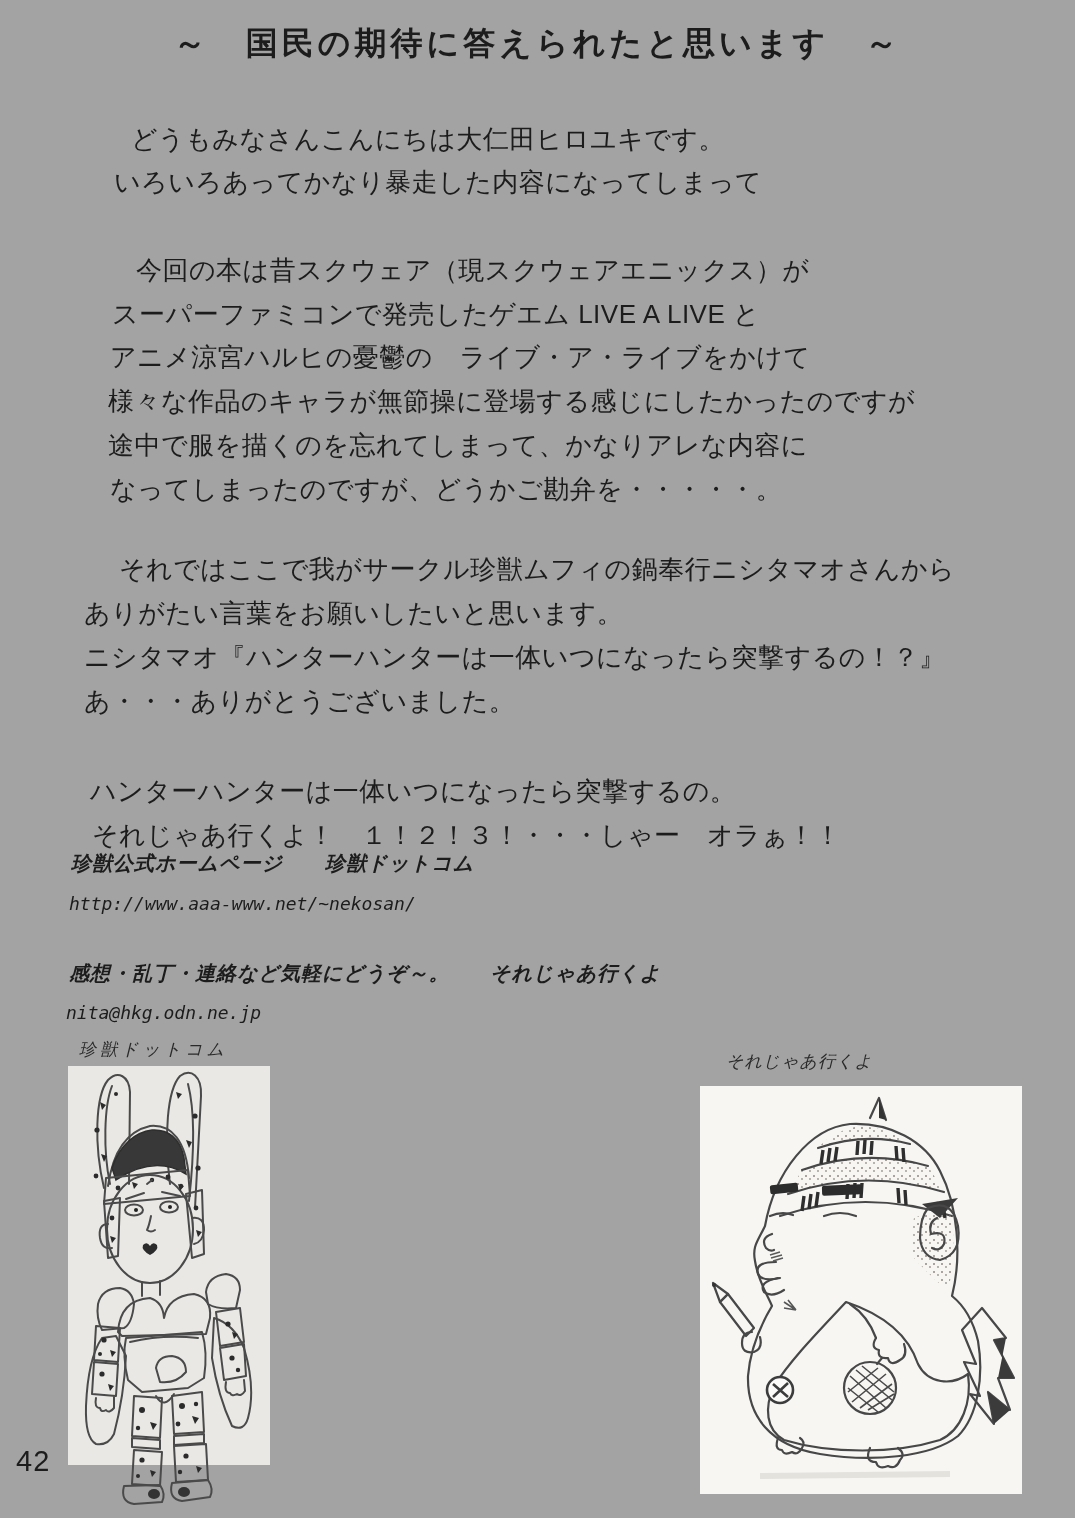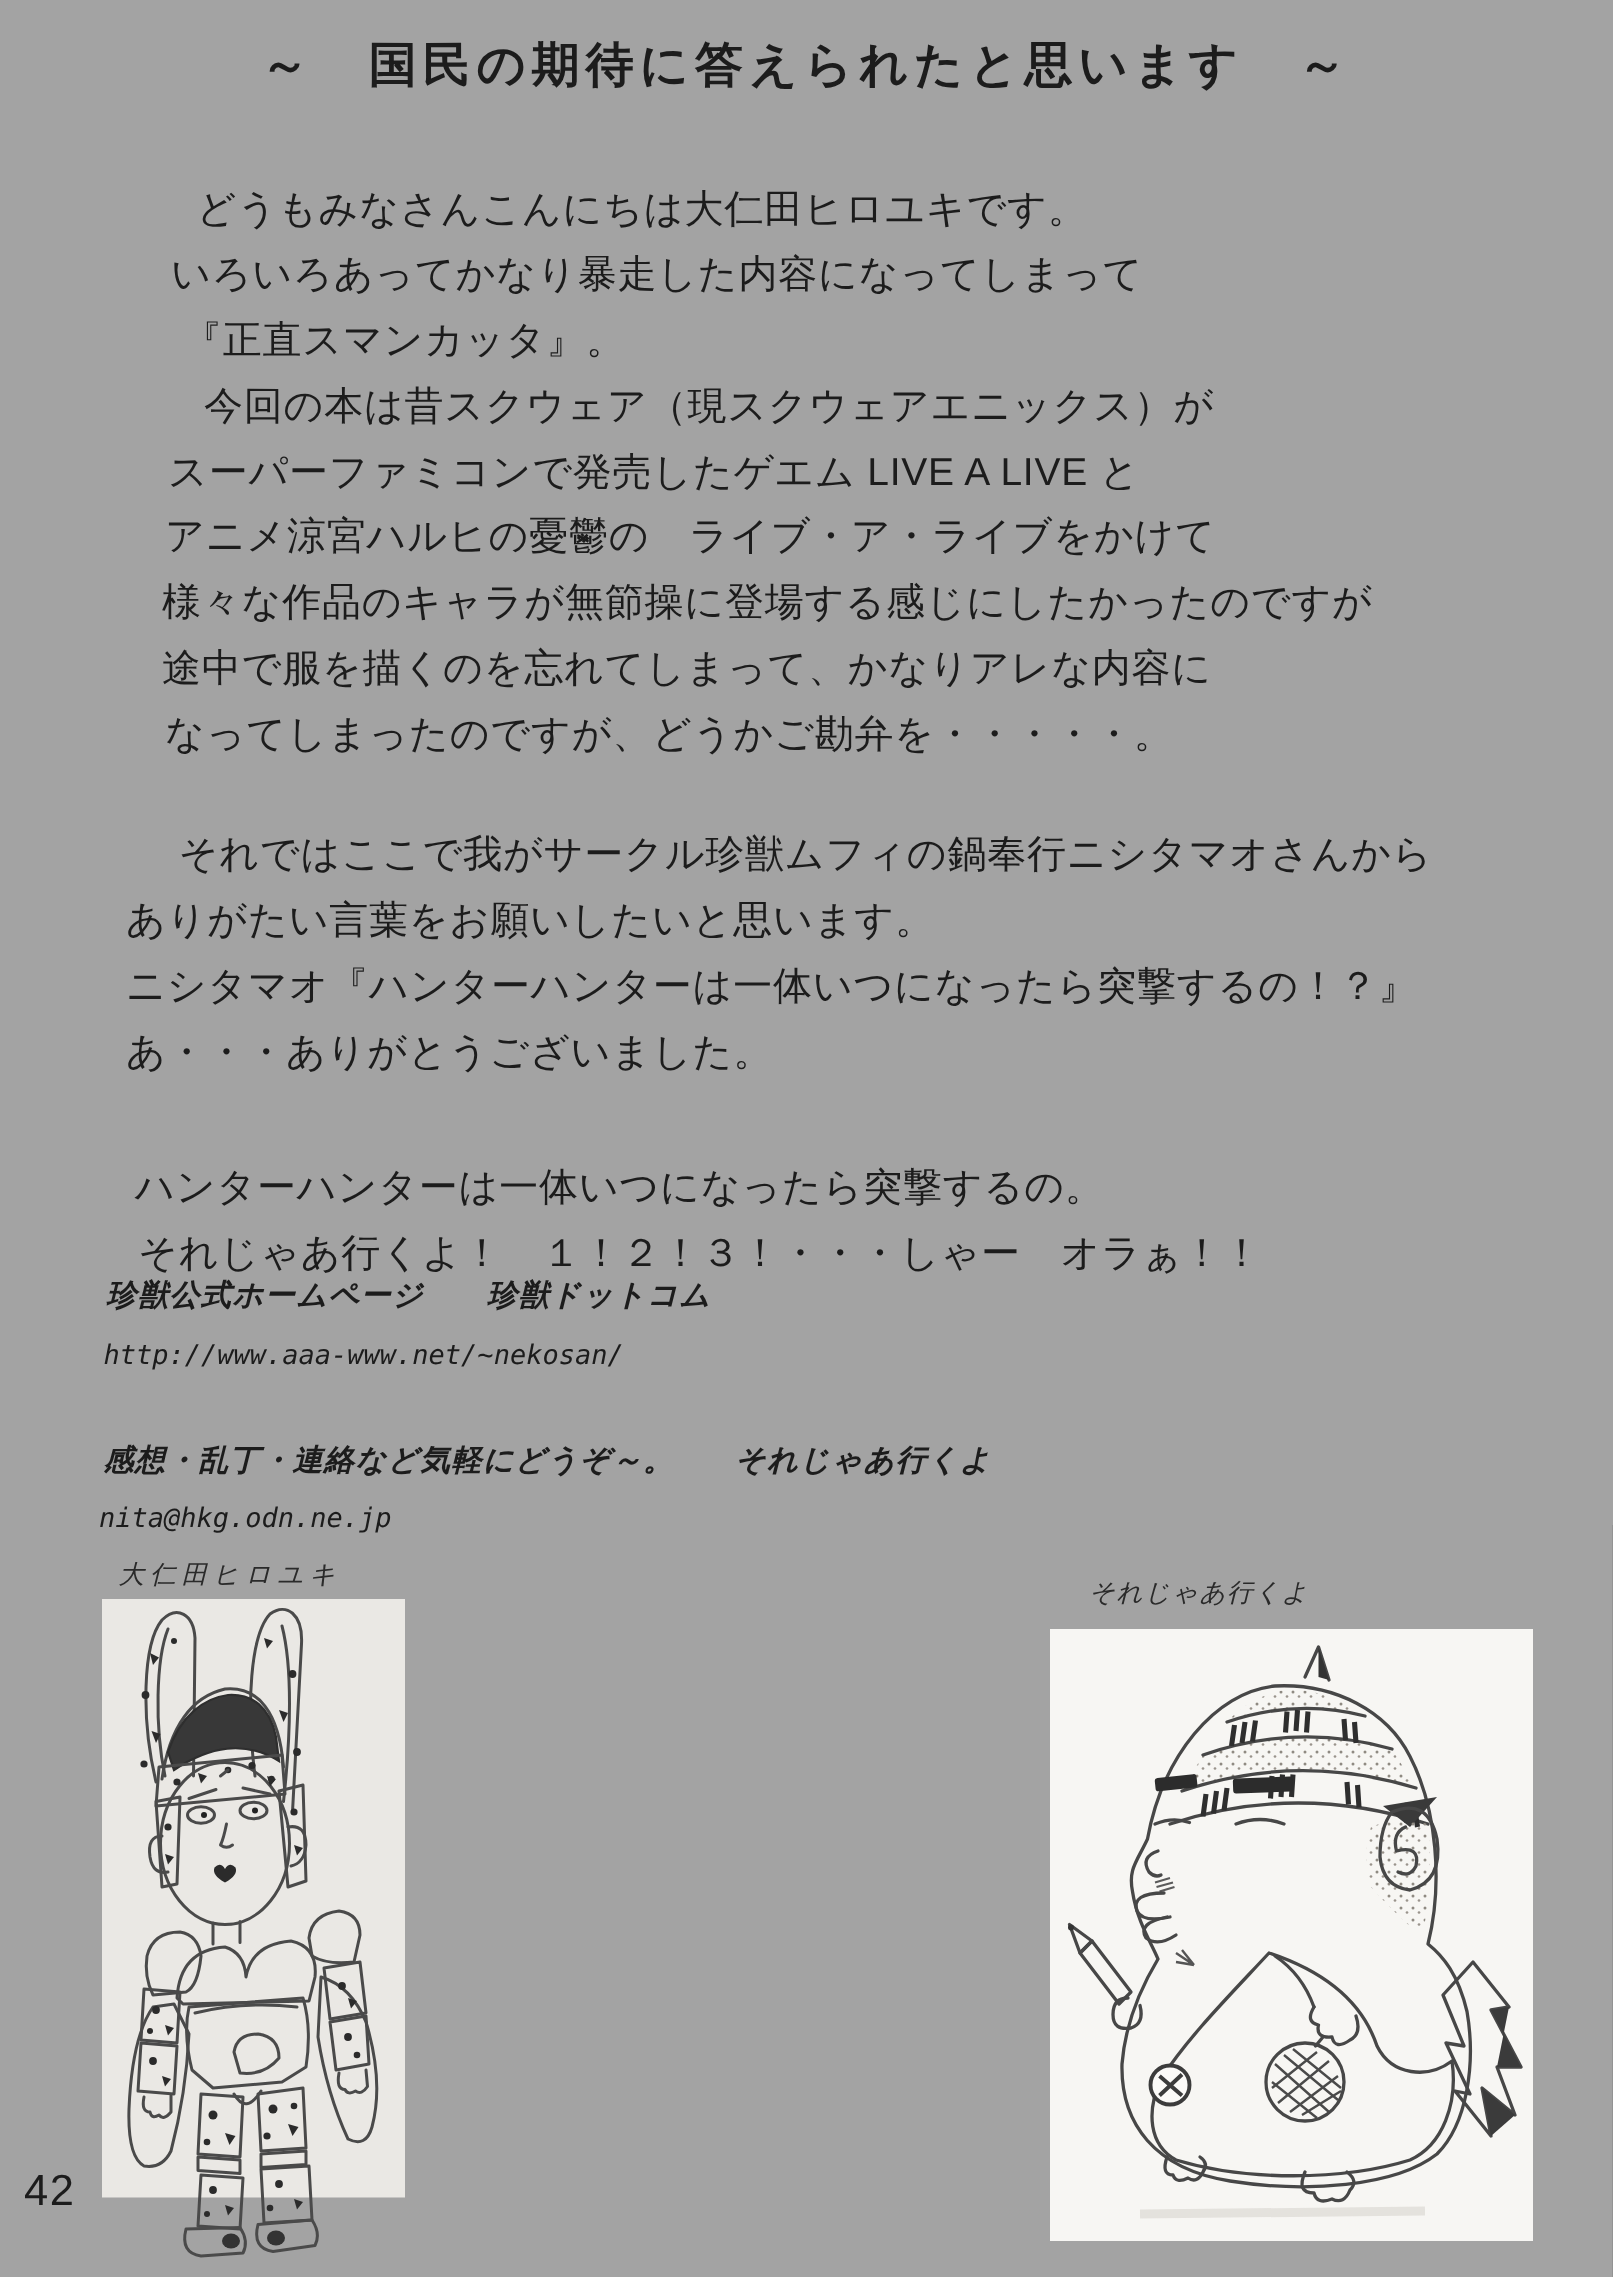--- a/index.html
+++ b/index.html
@@ -44,41 +44,40 @@
 </style>
 </head>
 <body>
 
 <div class="sheet">
 
   <div class="ttl">～　国民の期待に答えられたと思います　～</div>
 
   <div class="ln" style="top:88px;left:131px">どうもみなさんこんにちは大仁田ヒロユキです。</div>
   <div class="ln" style="top:131px;left:114px">いろいろあってかなり暴走した内容になってしまって</div>
-  <div class="ln" style="top:175px;left:122px">『正直スマンカッタ』。</div>
   <div class="ln" style="top:219px;left:136px">今回の本は昔スクウェア（現スクウェアエニックス）が</div>
   <div class="ln" style="top:263px;left:112px">スーパーファミコンで発売したゲエム LIVE A LIVE と</div>
   <div class="ln" style="top:306px;left:110px">アニメ涼宮ハルヒの憂鬱の　ライブ・ア・ライブをかけて</div>
   <div class="ln" style="top:350px;left:108px">様々な作品のキャラが無節操に登場する感じにしたかったのですが</div>
   <div class="ln" style="top:394px;left:108px">途中で服を描くのを忘れてしまって、かなりアレな内容に</div>
   <div class="ln" style="top:438px;left:110px">なってしまったのですが、どうかご勘弁を・・・・・。</div>
   <div class="ln" style="top:518px;left:119px">それではここで我がサークル珍獣ムフィの鍋奉行ニシタマオさんから</div>
   <div class="ln" style="top:562px;left:84px">ありがたい言葉をお願いしたいと思います。</div>
   <div class="ln" style="top:606px;left:84px">ニシタマオ『ハンターハンターは一体いつになったら突撃するの！？』</div>
   <div class="ln" style="top:650px;left:84px">あ・・・ありがとうございました。</div>
   <div class="ln" style="top:740px;left:90px">ハンターハンターは一体いつになったら突撃するの。</div>
   <div class="ln" style="top:784px;left:92px">それじゃあ行くよ！　１！２！３！・・・しゃー　オラぁ！！</div>
 
   <div class="ft" style="top:850px;left:71px">珍獣公式ホームページ　　珍獣ドットコム</div>
   <div class="mono" style="top:893px;left:69px">http://www.aaa-www.net/~nekosan/</div>
   <div class="ft" style="top:960px;left:69px">感想・乱丁・連絡など気軽にどうぞ～。</div>
   <div class="ft" style="top:960px;left:490px">それじゃあ行くよ</div>
   <div class="mono" style="top:1002px;left:66px">nita@hkg.odn.ne.jp</div>
 
-  <div class="cap" style="top:1038px;left:79px">大仁田ヒロユキ</div>
+  <div class="cap" style="top:1038px;left:79px">珍獣ドットコム</div>
   <div class="cap" style="top:1050px;left:726px;letter-spacing:1px">それじゃあ行くよ</div>
 
   <svg style="left:68px;top:1066px" width="202" height="440" viewBox="0 0 202 440">
     <defs>
       <pattern id="hatchA" width="7" height="7" patternUnits="userSpaceOnUse" patternTransform="rotate(42)">
         <rect width="7" height="7" fill="#ddd9d3"></rect>
         <line x1="1" y1="0" x2="1" y2="7" stroke="#5a564f" stroke-width="2"></line>
       </pattern>
       <pattern id="hatchW" width="5" height="5" patternUnits="userSpaceOnUse" patternTransform="rotate(78)">
         <rect width="5" height="5" fill="#928d85"></rect>

